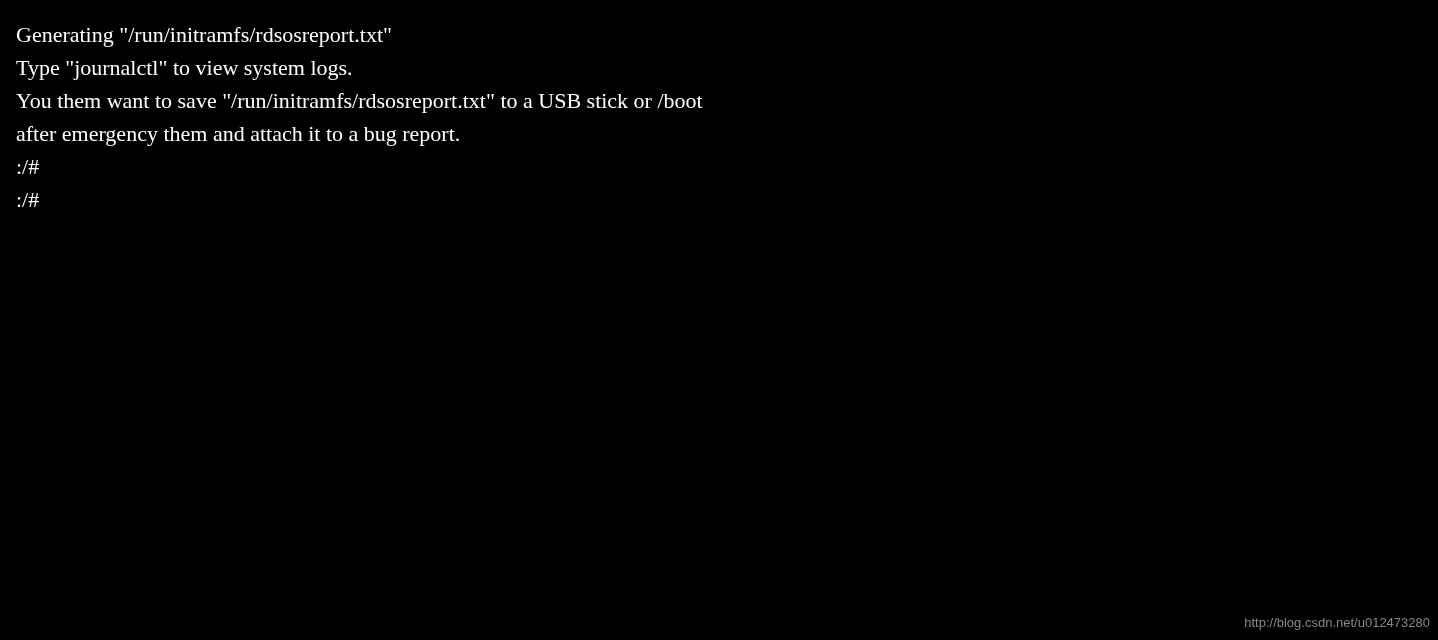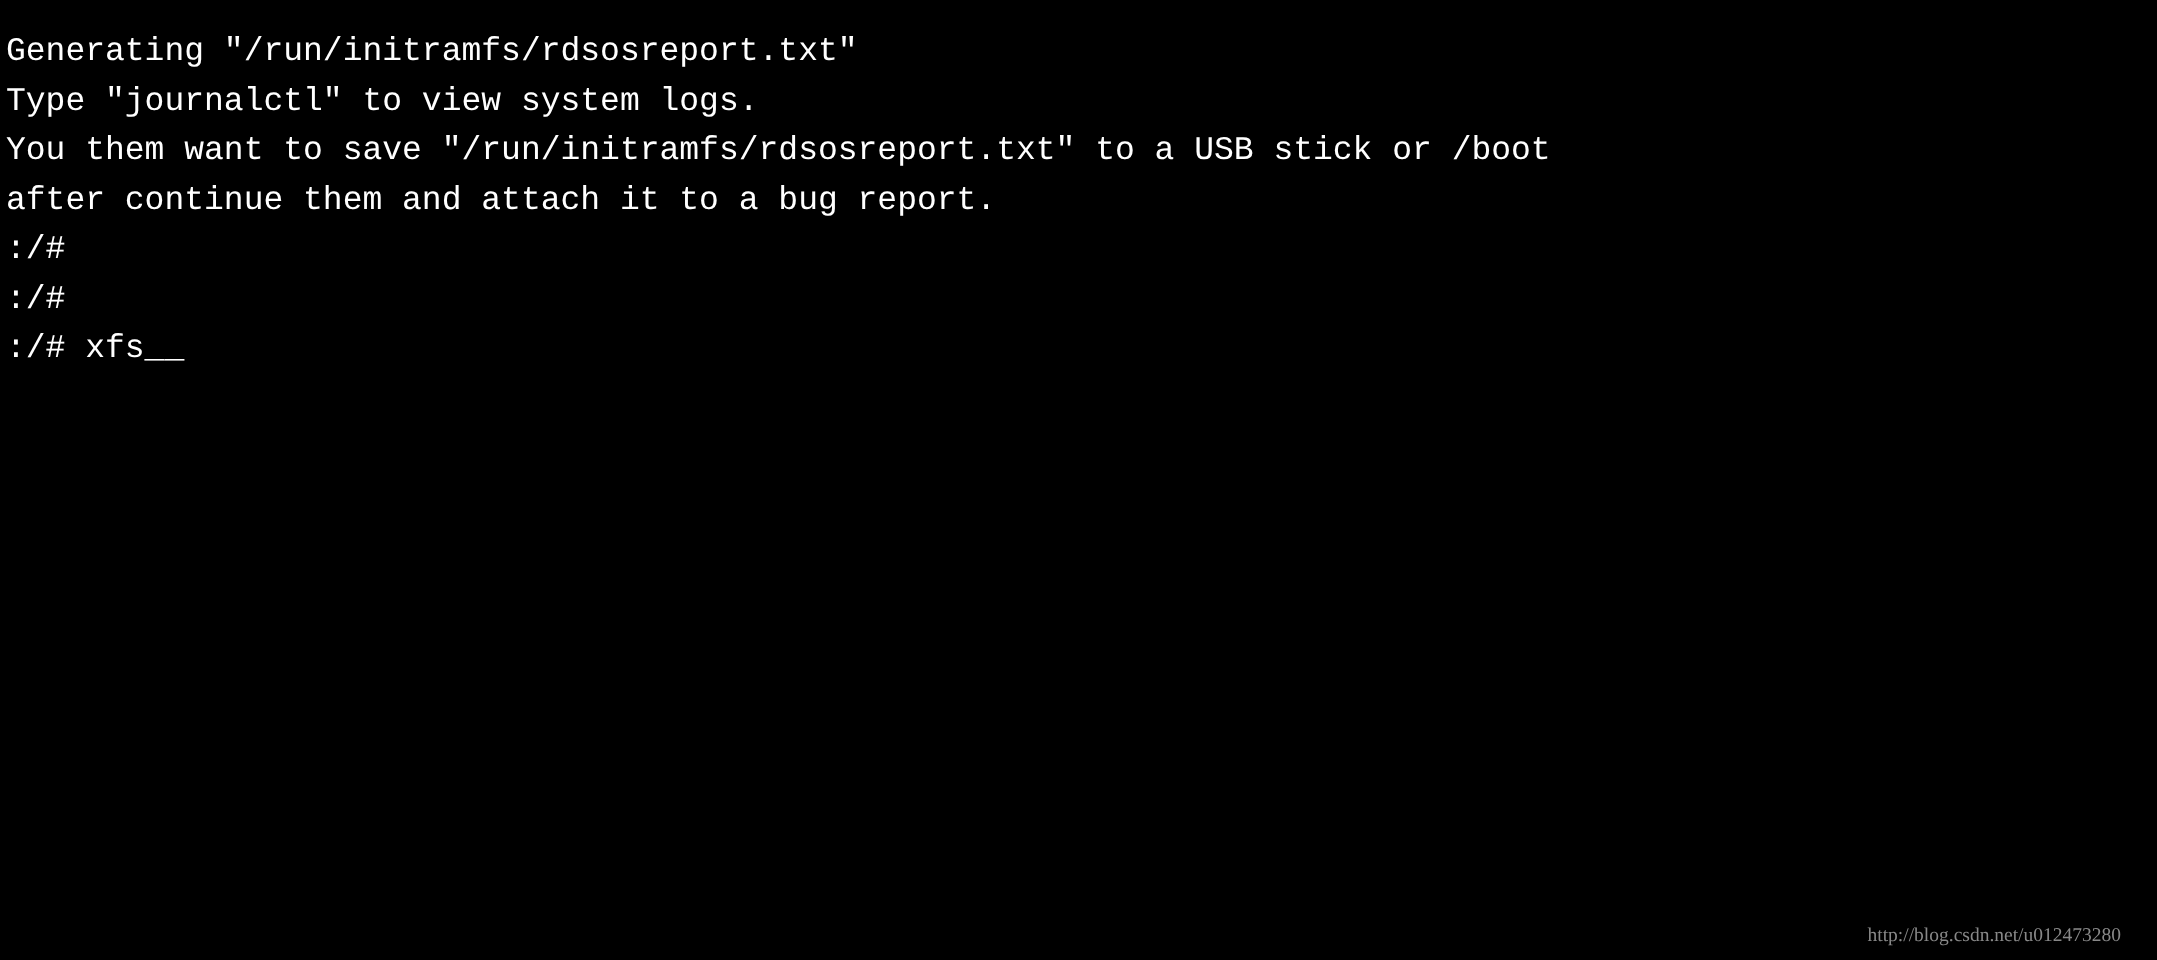--- a/index.html
+++ b/index.html
@@ -19,49 +19,49 @@
       color: #ffffff;
       line-height: 1.5;
     }
 
     .terminal {
       position: absolute;
       top: 0;
       left: 0;
       width: 100%;
       height: 100%;
-      padding: 18px 8px 8px 4px;
+      padding: 18px 8px 8px 16px;
+      font-family: Liberation Serif, serif;
     }
 
     .line {
       white-space: pre;
       display: block;
     }
 
     .watermark {
       position: absolute;
       bottom: 8px;
-      right: 24px;
+      right: 8px;
       color: #888888;
       font-size: 13px;
-      font-family: Liberation Serif, serif;
+      font-family: Liberation Sans, sans-serif;
     }
   </style>
 </head>
 <body>
 
 <div class="terminal">
   <div id="lines-container">
       <span class="line">Generating "/run/initramfs/rdsosreport.txt"</span>
       <span class="line"></span>
       <span class="line"></span>
       <span class="line">Type "journalctl" to view system logs.</span>
       <span class="line">You them want to save "/run/initramfs/rdsosreport.txt" to a USB stick or /boot</span>
-      <span class="line">after continue them and attach it to a bug report.</span>
+      <span class="line">after emergency them and attach it to a bug report.</span>
       <span class="line"></span>
       <span class="line"></span>
       <span class="line">:/# </span>
       <span class="line">:/# </span>
-      <span class="line">:/# xfs__</span>
     </div>
 </div>
 
 <div class="watermark">http://blog.csdn.net/u012473280</div>
 
 </body></html>

